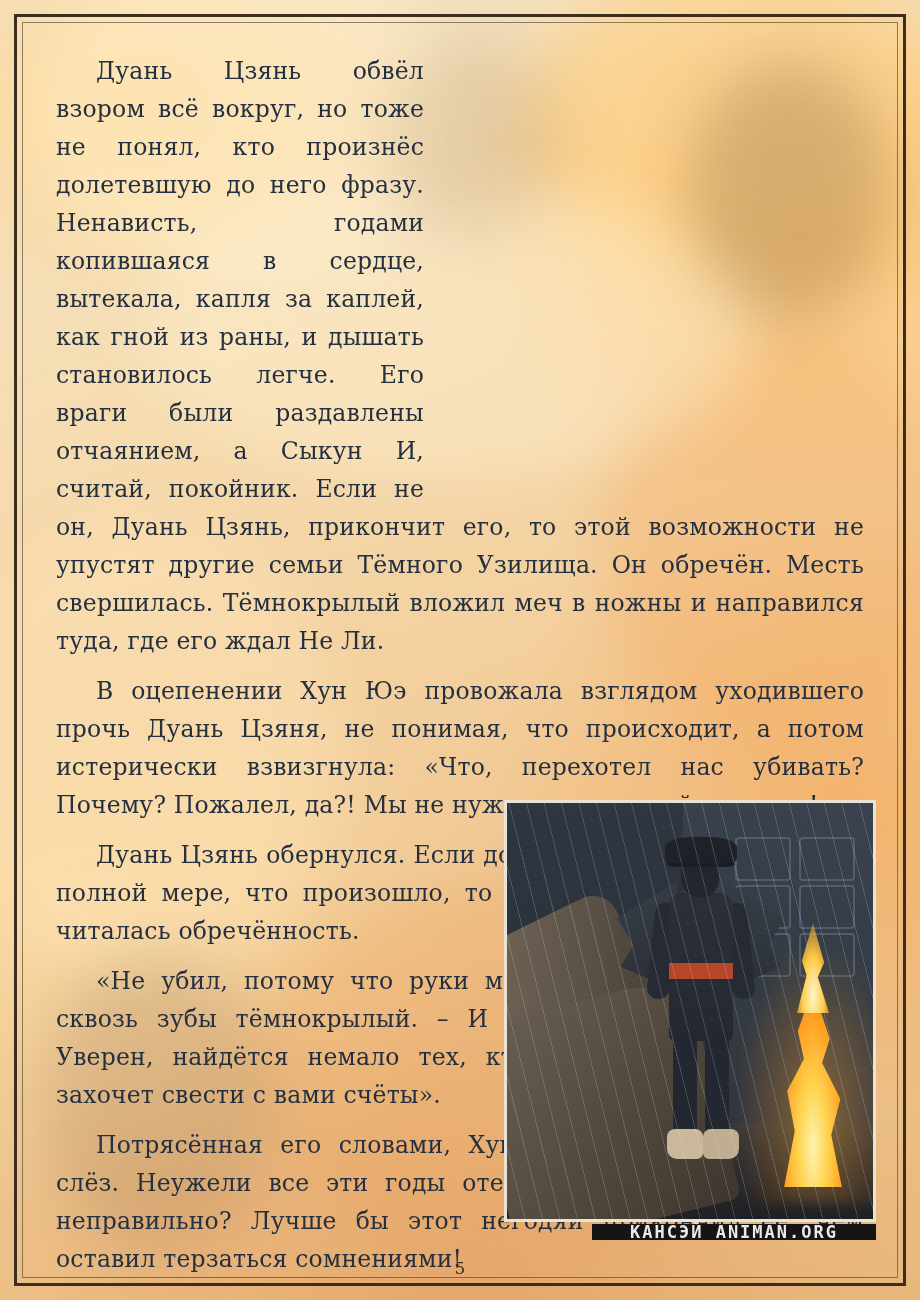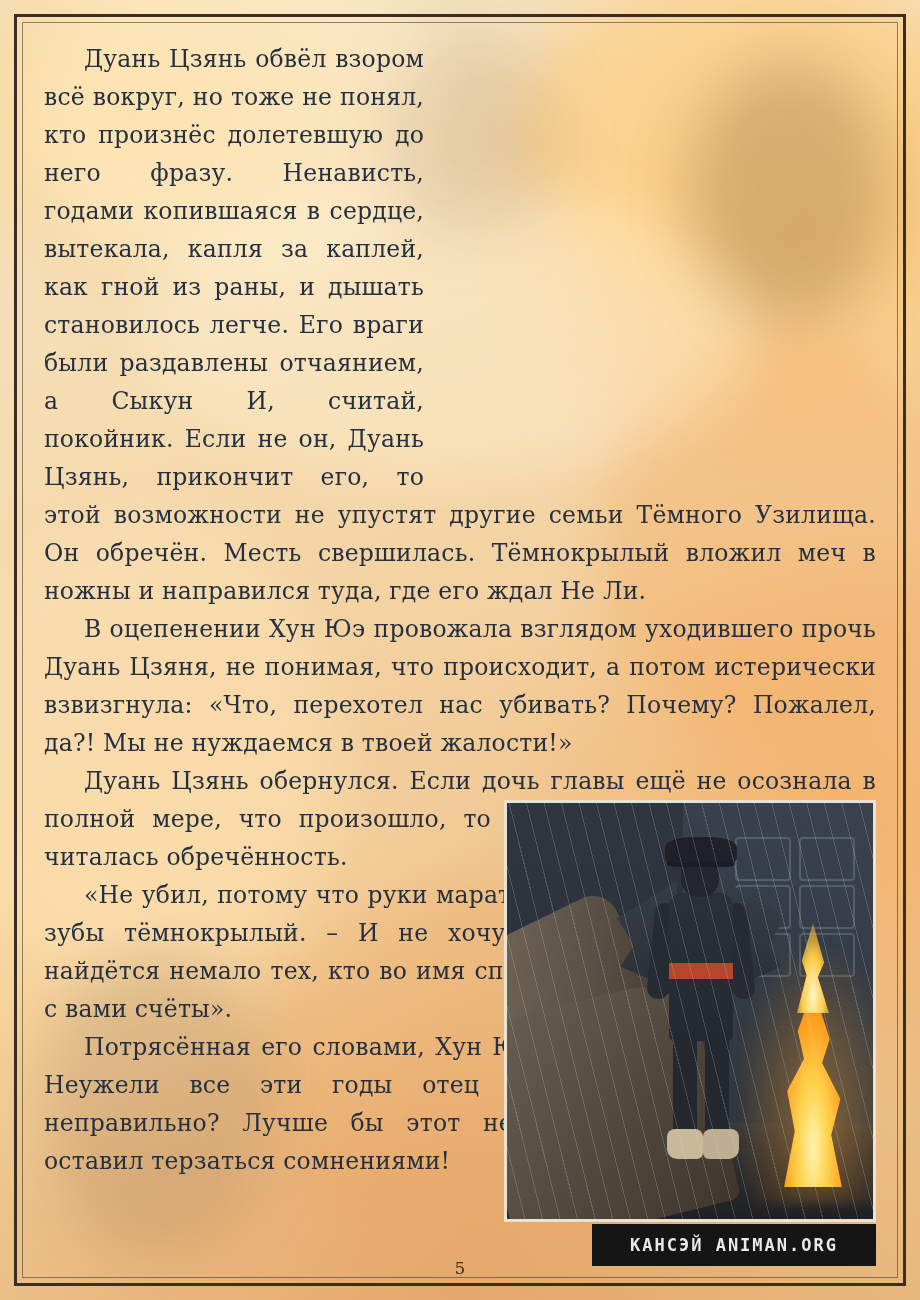--- a/index.html
+++ b/index.html
@@ -83,21 +83,21 @@
   }
   .text-col {
     font-family: "DejaVu Serif", serif;
     font-size: 23.5px;
     line-height: 38px;
     color: #243040;
     letter-spacing: 0.2px;
     text-align: justify;
   }
   .text-col p {
-    margin: 0;
+    margin: 12px;
     text-indent: 40px;
   }
   
   .illus-float {
     float: right;
     width: 432px;
     height: 410px;
     margin: 6px 0 8px 20px;
     shape-margin: 10px;
   }
@@ -318,21 +318,21 @@
       rgba(205,220,235,0) 1px, rgba(205,220,235,0) 17px);
     pointer-events: none;
   }
 
   
   .watermark {
     position: absolute;
     left: 592px;
     top: 1224px;
     width: 284px;
-    height: 42px;
+    height: 16px;
     background: #151515;
     display: flex;
     align-items: center;
     justify-content: center;
   }
   .watermark span {
     font-family: "DejaVu Sans Mono", monospace;
     font-size: 17px;
     letter-spacing: 2px;
     color: #e9e9e9;

